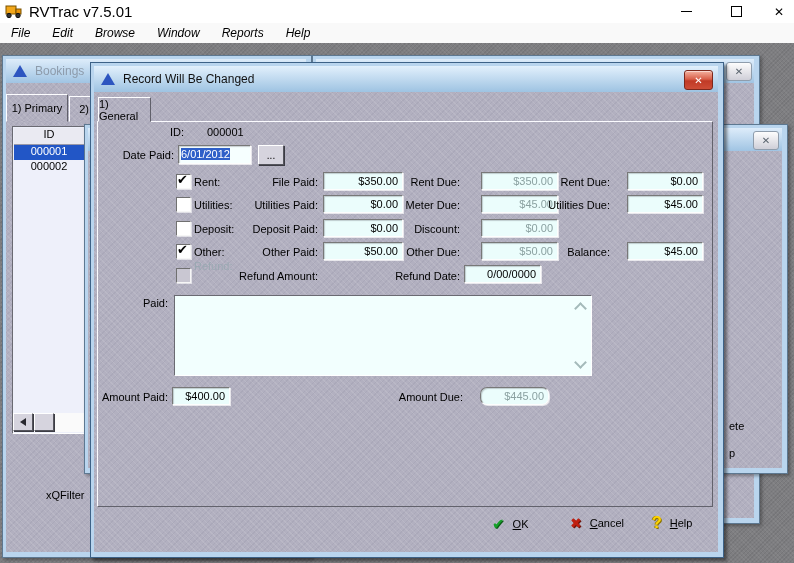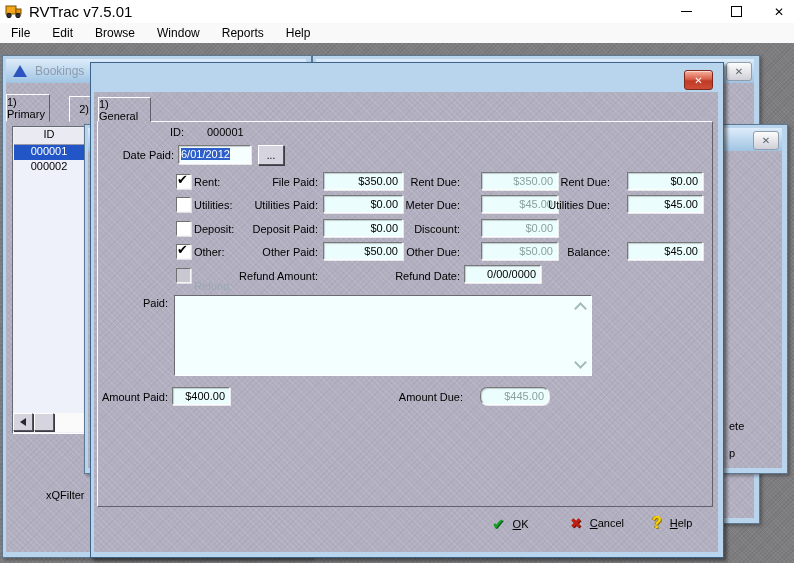--- a/index.html
+++ b/index.html
@@ -3,21 +3,21 @@
 <meta charset="utf-8">
 <style>
   html,body{margin:0;padding:0;}
   #screen{position:relative;width:794px;height:563px;overflow:hidden;
     font-family:"Liberation Sans","DejaVu Sans",sans-serif;background:#7f7f82;}
   .abs{position:absolute;}
   
   #titlebar{left:0;top:0;width:794px;height:23px;background:#ffffff;display:flex;align-items:center;}
   #apptitle{font-size:15px;color:#000;margin-left:6px;white-space:nowrap;}
   .winctl{position:absolute;top:0;height:23px;display:flex;align-items:center;justify-content:center;}
-  #menubar{left:0;top:23px;width:794px;height:20px;background:#f9f9f9;display:flex;align-items:center;border-bottom:1px solid #d8d8d8;}
+  #menubar{left:0;top:23px;width:794px;height:20px;background:#f9f9f9;display:flex;align-items:center;border-bottom:1px solid #d8d8d8;font-style:italic;}
   .menuitem{font-size:12px;color:#000;padding:2px 11px;white-space:nowrap;}
   
   #desktop{left:0;top:43px;width:794px;height:520px;background-color:#7e7e81;
     background-image:repeating-linear-gradient(45deg,rgba(255,255,255,.05) 0 1px,transparent 1px 3px),
       repeating-linear-gradient(-45deg,rgba(0,0,0,.07) 0 1px,transparent 1px 3px);}
   
   .appwin{background:#b9d5ee;border:1px solid #5d7891;box-shadow:2px 2px 3px rgba(30,30,30,.4);}
   .appwin.active{border-color:#3d6287;box-shadow:3px 3px 3px rgba(20,20,20,.5);}
   .tex{background-color:#b2b0c0;
     background-image:repeating-linear-gradient(45deg,rgba(255,255,255,.10) 0 1px,transparent 1px 4px),
@@ -106,21 +106,21 @@
   </div>
 
   <div class="abs" id="desktop"></div>
 
   <div class="abs appwin" style="left:2px;top:55px;width:308px;height:501px;z-index:10;"></div>
   <div class="abs titlebar" style="left:6px;top:59px;width:300px;height:24px;z-index:11;">
     <div class="tri"></div>
     <span class="titletext inactive">Bookings</span>
   </div>
   <div class="abs tex" style="left:6px;top:83px;width:300px;height:469px;z-index:11;"></div>
-  <div class="abs tab tex" style="left:6px;top:94px;width:44px;height:28px;z-index:12;">1) Primary</div>
+  <div class="abs tab tex" style="left:6px;top:94px;width:62px;height:28px;z-index:12;">1) Primary</div>
   <div class="abs tab tex" style="left:69px;top:96px;width:40px;height:26px;z-index:12;">2) A</div>
   <div class="abs sunken" style="left:12px;top:126px;width:74px;height:308px;z-index:12;background:#eef0fa;">
     <div class="gridrow" style="left:1px;top:1px;width:70px;height:16px;background:#eaeaf2;border-bottom:1px solid #9898a8;">ID</div>
     <div class="gridrow selrow" style="left:1px;top:18px;width:70px;height:15px;">000001</div>
     <div class="gridrow" style="left:1px;top:33px;width:70px;height:15px;color:#000;">000002</div>
   </div>
   <div class="abs" style="left:13px;top:413px;width:72px;height:19px;background:#fafafa;z-index:13;">
     <div class="raisedbtn" style="left:0;top:0;width:20px;height:18px;">
         <div class="arrow-left"></div>
       </div>
@@ -140,20 +140,24 @@
     <div class="tri"></div>
   </div>
   <div class="abs xbtn gray" style="left:753px;top:131px;z-index:32;">
       <span>✕</span>
     </div>
   <div class="abs tex" style="left:88px;top:151px;width:694px;height:317px;z-index:31;"></div>
   <div class="lbl" style="left:729px;top:420px;z-index:32;">ete</div>
   <div class="lbl" style="left:729px;top:447px;z-index:32;">p</div>
 
   <div class="abs appwin active" style="left:90px;top:62px;width:632px;height:494px;z-index:40;"></div>
+  <div class="abs titlebar" style="left:94px;top:66px;width:624px;height:26px;z-index:41;background:linear-gradient(#e2f0fc,#9ec3e2);">
+    <div class="tri"></div>
+    <span class="titletext">Record Will Be Changed</span>
+  </div>
   <div class="abs xbtn red" style="left:684px;top:70px;z-index:42;">
       <span>✕</span>
     </div>
   <div class="abs tex" style="left:94px;top:92px;width:624px;height:460px;z-index:41;"></div>
 
   <div class="abs panelraised tex" style="left:97px;top:121px;width:616px;height:386px;z-index:42;"></div>
   <div class="abs tab tex" style="left:98px;top:97px;width:53px;height:25px;z-index:43;">1) General</div>
 
   <div class="lbl" style="left:170px;top:126px;z-index:44;">ID:</div>
   <div class="lbl" style="left:207px;top:126px;z-index:44;">000001</div>
@@ -194,21 +198,21 @@
     </div>
   <div class="lbl" style="left:194px;top:246px;z-index:44;">Other:</div>
   <div class="lbl rlbl" style="left:225px;top:246px;width:93px;z-index:44;">Other Paid:</div>
   <div class="fld" style="left:323px;top:242px;width:80px;z-index:44;">$50.00</div>
   <div class="lbl rlbl" style="left:385px;top:246px;width:75px;z-index:44;">Other Due:</div>
   <div class="fld dis" style="left:481px;top:242px;width:77px;z-index:44;">$50.00</div>
   <div class="lbl rlbl" style="left:530px;top:246px;width:80px;z-index:44;">Balance:</div>
   <div class="fld" style="left:627px;top:242px;width:76px;z-index:44;">$45.00</div>
 
   <div class="cb dis" style="left:176px;top:268px;z-index:44;"></div>
-  <div class="lbl dislbl" style="left:194px;top:280px;z-index:44;">Refund:</div>
+  <div class="lbl dislbl" style="left:194px;top:260px;z-index:44;">Refund:</div>
   <div class="lbl rlbl" style="left:225px;top:270px;width:93px;z-index:44;">Refund Amount:</div>
   <div class="lbl rlbl" style="left:385px;top:270px;width:75px;z-index:44;">Refund Date:</div>
   <div class="fld" style="left:464px;top:265px;width:77px;z-index:44;">0/00/0000</div>
 
   <div class="lbl rlbl" style="left:128px;top:297px;width:40px;z-index:44;">Paid:</div>
   <div class="sunken" style="left:174px;top:295px;width:418px;height:81px;background:#f2fffe;z-index:44;">
     <span class="lbl" style="left:3px;top:2px;"></span>
     <div class="chev chevup" style="right:6px;top:8px;"></div>
     <div class="chev chevdn" style="right:6px;bottom:8px;"></div>
   </div>

